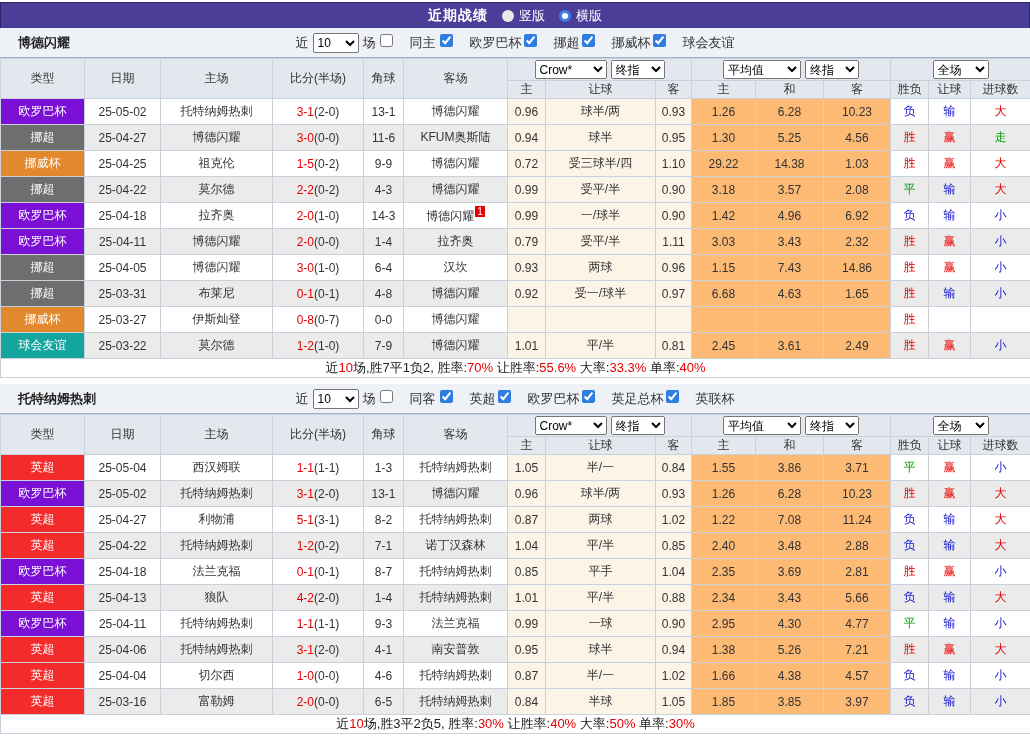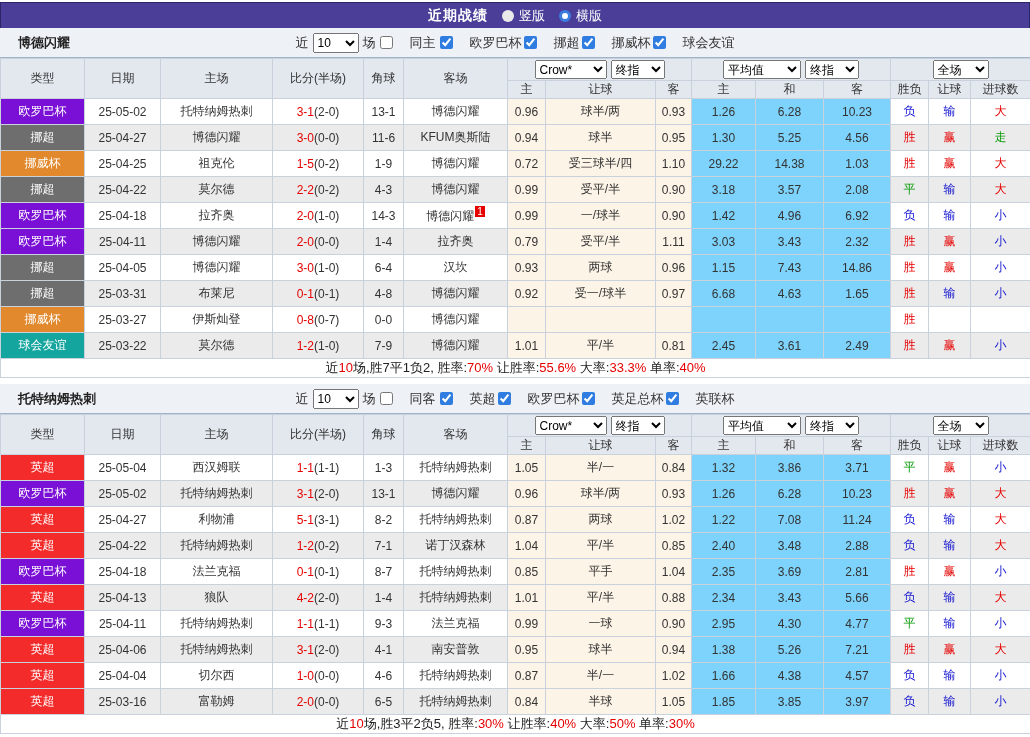--- a/index.html
+++ b/index.html
@@ -14,34 +14,34 @@
   .r-dot { width:12px; height:12px; border-radius:50%; background:#e9e9e9; display:inline-block; }
   .r-ring { width:12px; height:12px; border-radius:50%; background:#fff; border:3px solid #3d7de0; display:inline-block; }
 
   
   .sec-head { height:30px; background:#eef1f6; border-bottom:1px solid #9fb3c9;
     display:flex; align-items:center; font-size:13px; }
   .sec-head .team { width:230px; padding-left:18px; font-weight:bold; color:#222; }
   .sec-head .filters { flex:1; display:flex; align-items:center; justify-content:center; gap:4px; }
   .sec-head .spacer { width:230px; }
   .filters select { font-size:12px; height:20px; }
-  .filters label { display:inline-flex; align-items:center; gap:16px; cursor:pointer; }
+  .filters label { display:inline-flex; gap:16px; cursor:pointer; }
   .filters input[type=checkbox] { width:13px; height:13px; margin:0 1px 0 0; accent-color:#2f7de1; }
 
   
   table { border-collapse:collapse; table-layout:fixed; width:1030px;padding-left:20px; }
   td, th { border:1px solid #c9d1dc; text-align:center; padding:0; overflow:hidden; white-space:nowrap; }
   thead th { background:#e3e8ef; font-weight:normal; color:#333; font-size:12px; }
   .grp-row th { height:22px; }
   .sub-row th { height:18px; }
   thead select { font-size:12px; height:19px; margin:0 2px; }
   tbody td { height:26px; background:#fff; }
   tr.alt td { background:#ebebeb; }
   td.hc, tr.alt td.hc { background:#fdf4e8; }     
-  td.avg, tr.alt td.avg { background:#7dd3fc; }   
+  td.avg, tr.alt td.avg { background:#fdba74; }   
   td.league { color:#fff; }
   .score-main { color:#e60000; }
   .focus { color:#009933; }
   a.teamlink { text-decoration:none; color:inherit; cursor:pointer; }
   .card-badge { display:inline-block; background:#e60000; color:#fff; font-size:10px; line-height:11px;
     padding:0 2px; margin-left:1px; vertical-align:super; }
   .c-red { color:#e60000; } .c-blue { color:#1212d0; } .c-green { color:#089b08; } .c-none { color:#333; }
   td.summary { height:17px; font-size:13px; color:#222; background:#fff;margin-top:32px; }
   td.summary .red { color:#e60000; }
   .sec2 { margin-top:6px; }
@@ -174,21 +174,21 @@
     <td class="avg">4.56</td>
     <td class="c-red">胜</td>
     <td class="c-red">赢</td>
     <td class="c-green">走</td>
   </tr>
         <tr>
     <td class="league" style="background: rgb(226, 137, 45);">挪威杯</td>
     <td>25-04-25</td>
     <td><a class="teamlink">祖克伦</a></td>
     <td><span class="score-main">1-5</span><span>(0-2)</span></td>
-    <td>1-9</td>
+    <td>9-9</td>
     <td><a class="teamlink focus">博德闪耀</a></td>
     <td class="hc">0.72</td>
     <td class="hc">受三球半/四</td>
     <td class="hc">1.10</td>
     <td class="avg">29.22</td>
     <td class="avg">14.38</td>
     <td class="avg">1.03</td>
     <td class="c-red">胜</td>
     <td class="c-red">赢</td>
     <td class="c-red">大</td>
@@ -405,21 +405,21 @@
         <tr>
     <td class="league" style="background: rgb(243, 43, 43);">英超</td>
     <td>25-05-04</td>
     <td><a class="teamlink">西汉姆联</a></td>
     <td><span class="score-main">1-1</span><span>(1-1)</span></td>
     <td>1-3</td>
     <td><a class="teamlink focus">托特纳姆热刺</a></td>
     <td class="hc">1.05</td>
     <td class="hc">半/一</td>
     <td class="hc">0.84</td>
-    <td class="avg">1.32</td>
+    <td class="avg">1.55</td>
     <td class="avg">3.86</td>
     <td class="avg">3.71</td>
     <td class="c-green">平</td>
     <td class="c-red">赢</td>
     <td class="c-blue">小</td>
   </tr>
         <tr class="alt">
     <td class="league" style="background: rgb(122, 15, 214);">欧罗巴杯</td>
     <td>25-05-02</td>
     <td><a class="teamlink focus">托特纳姆热刺</a></td>

